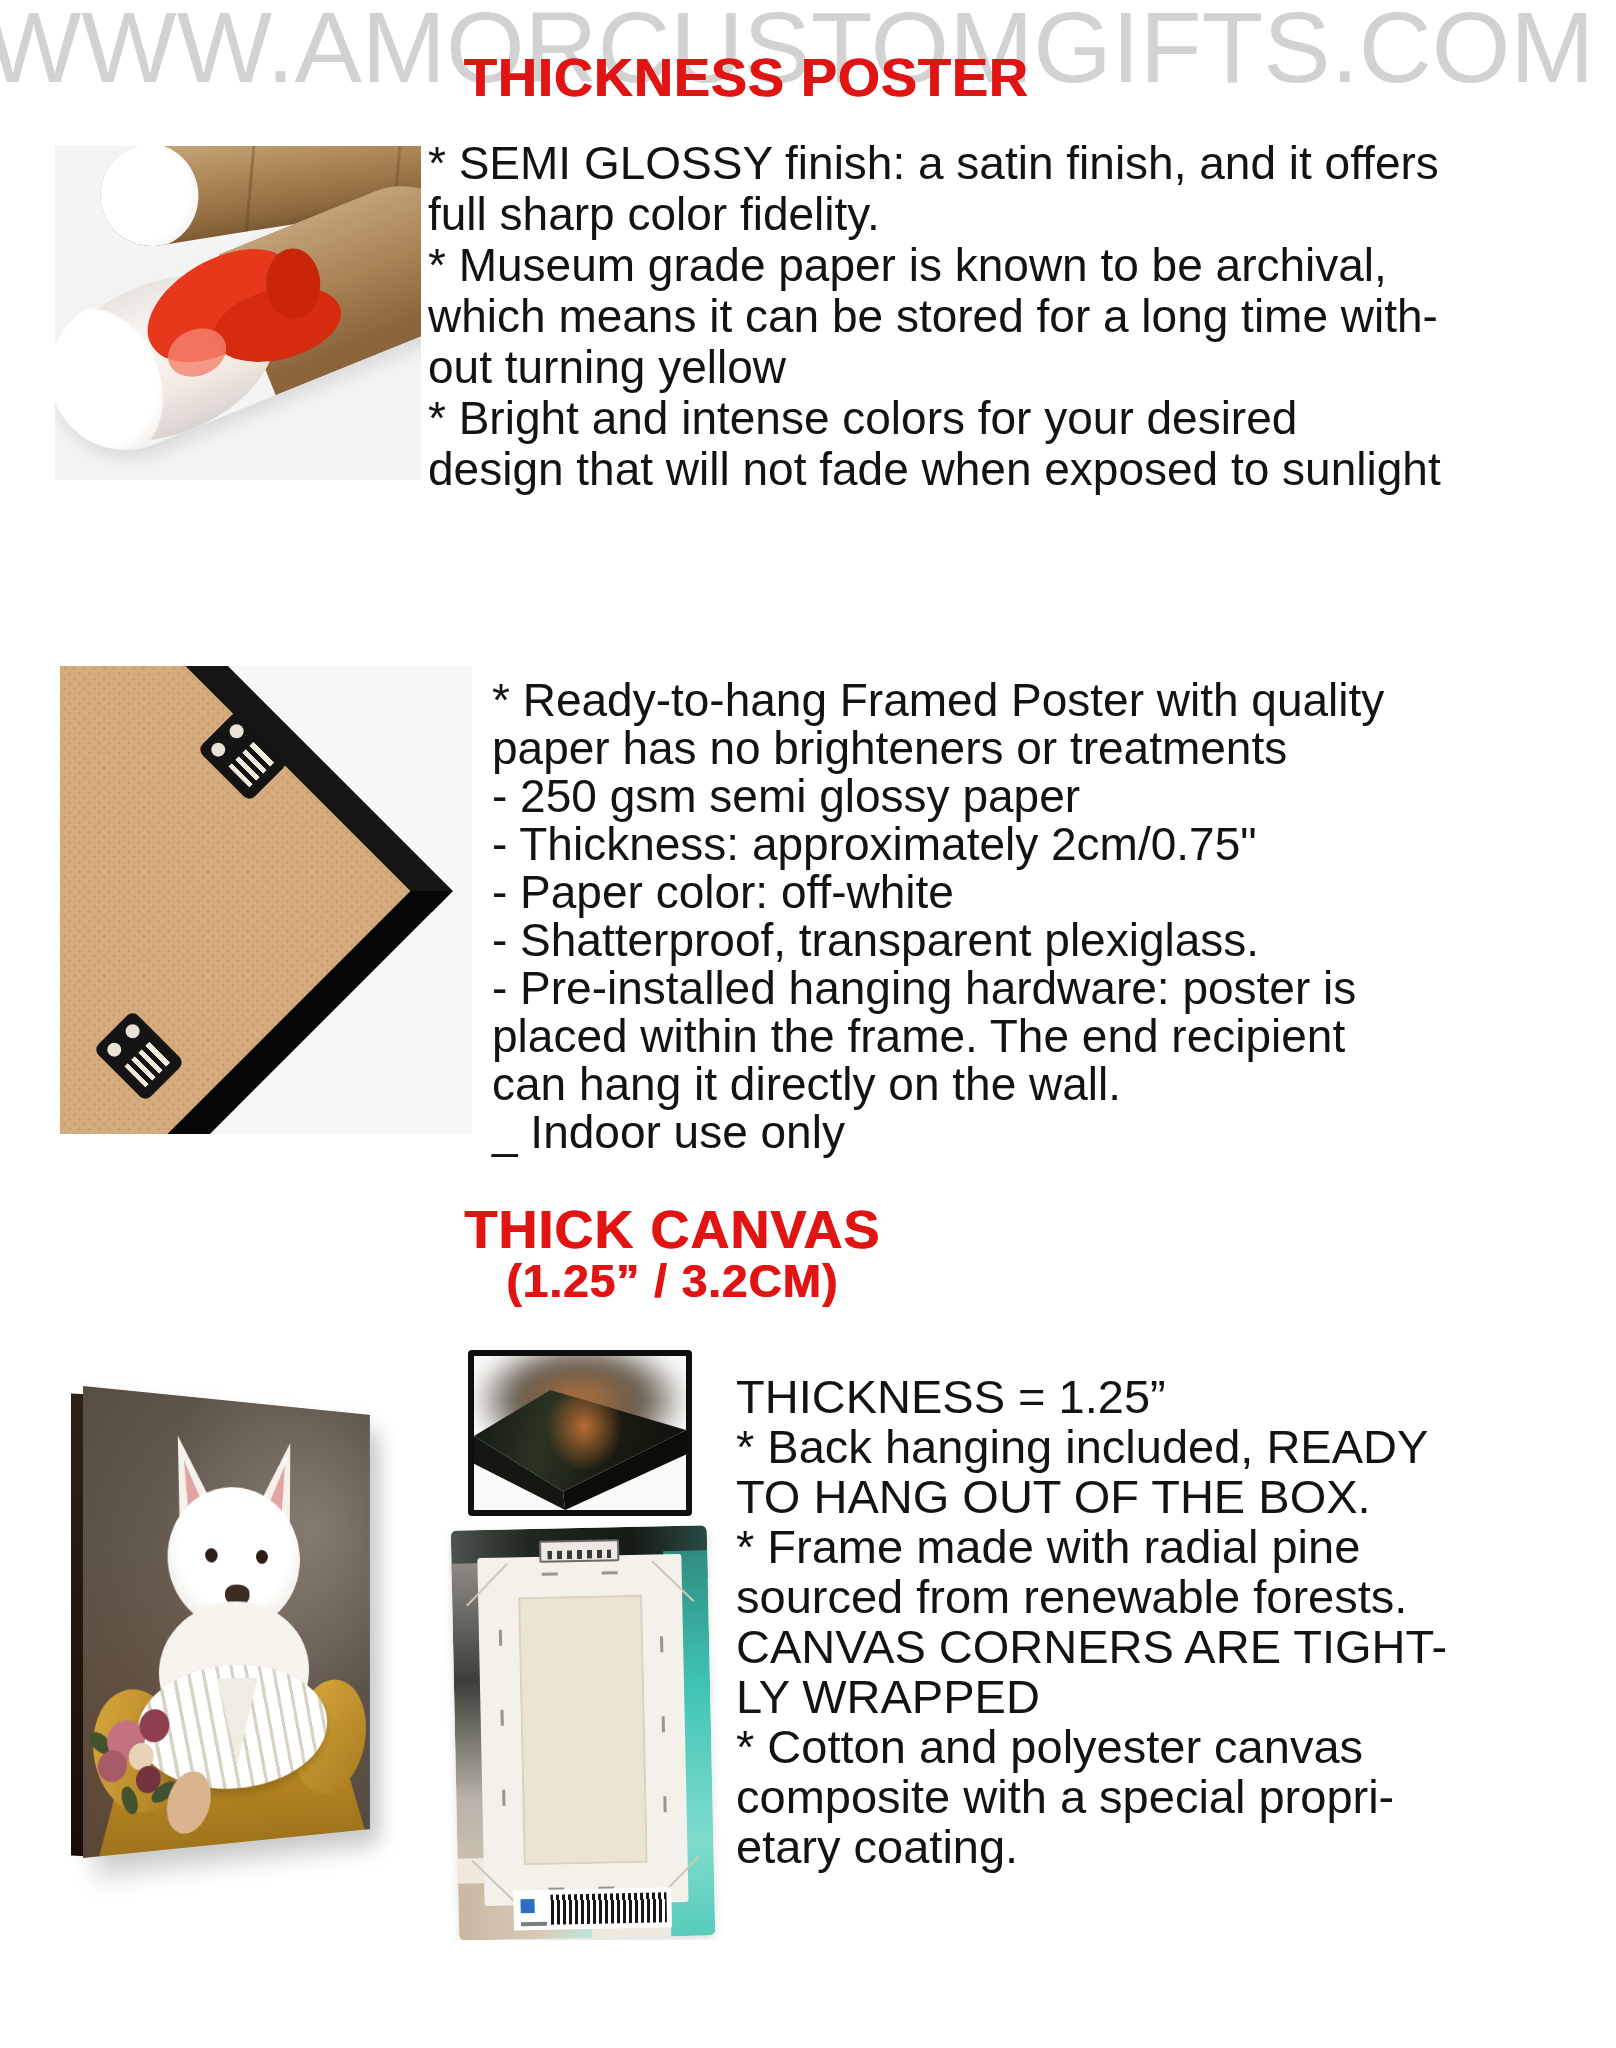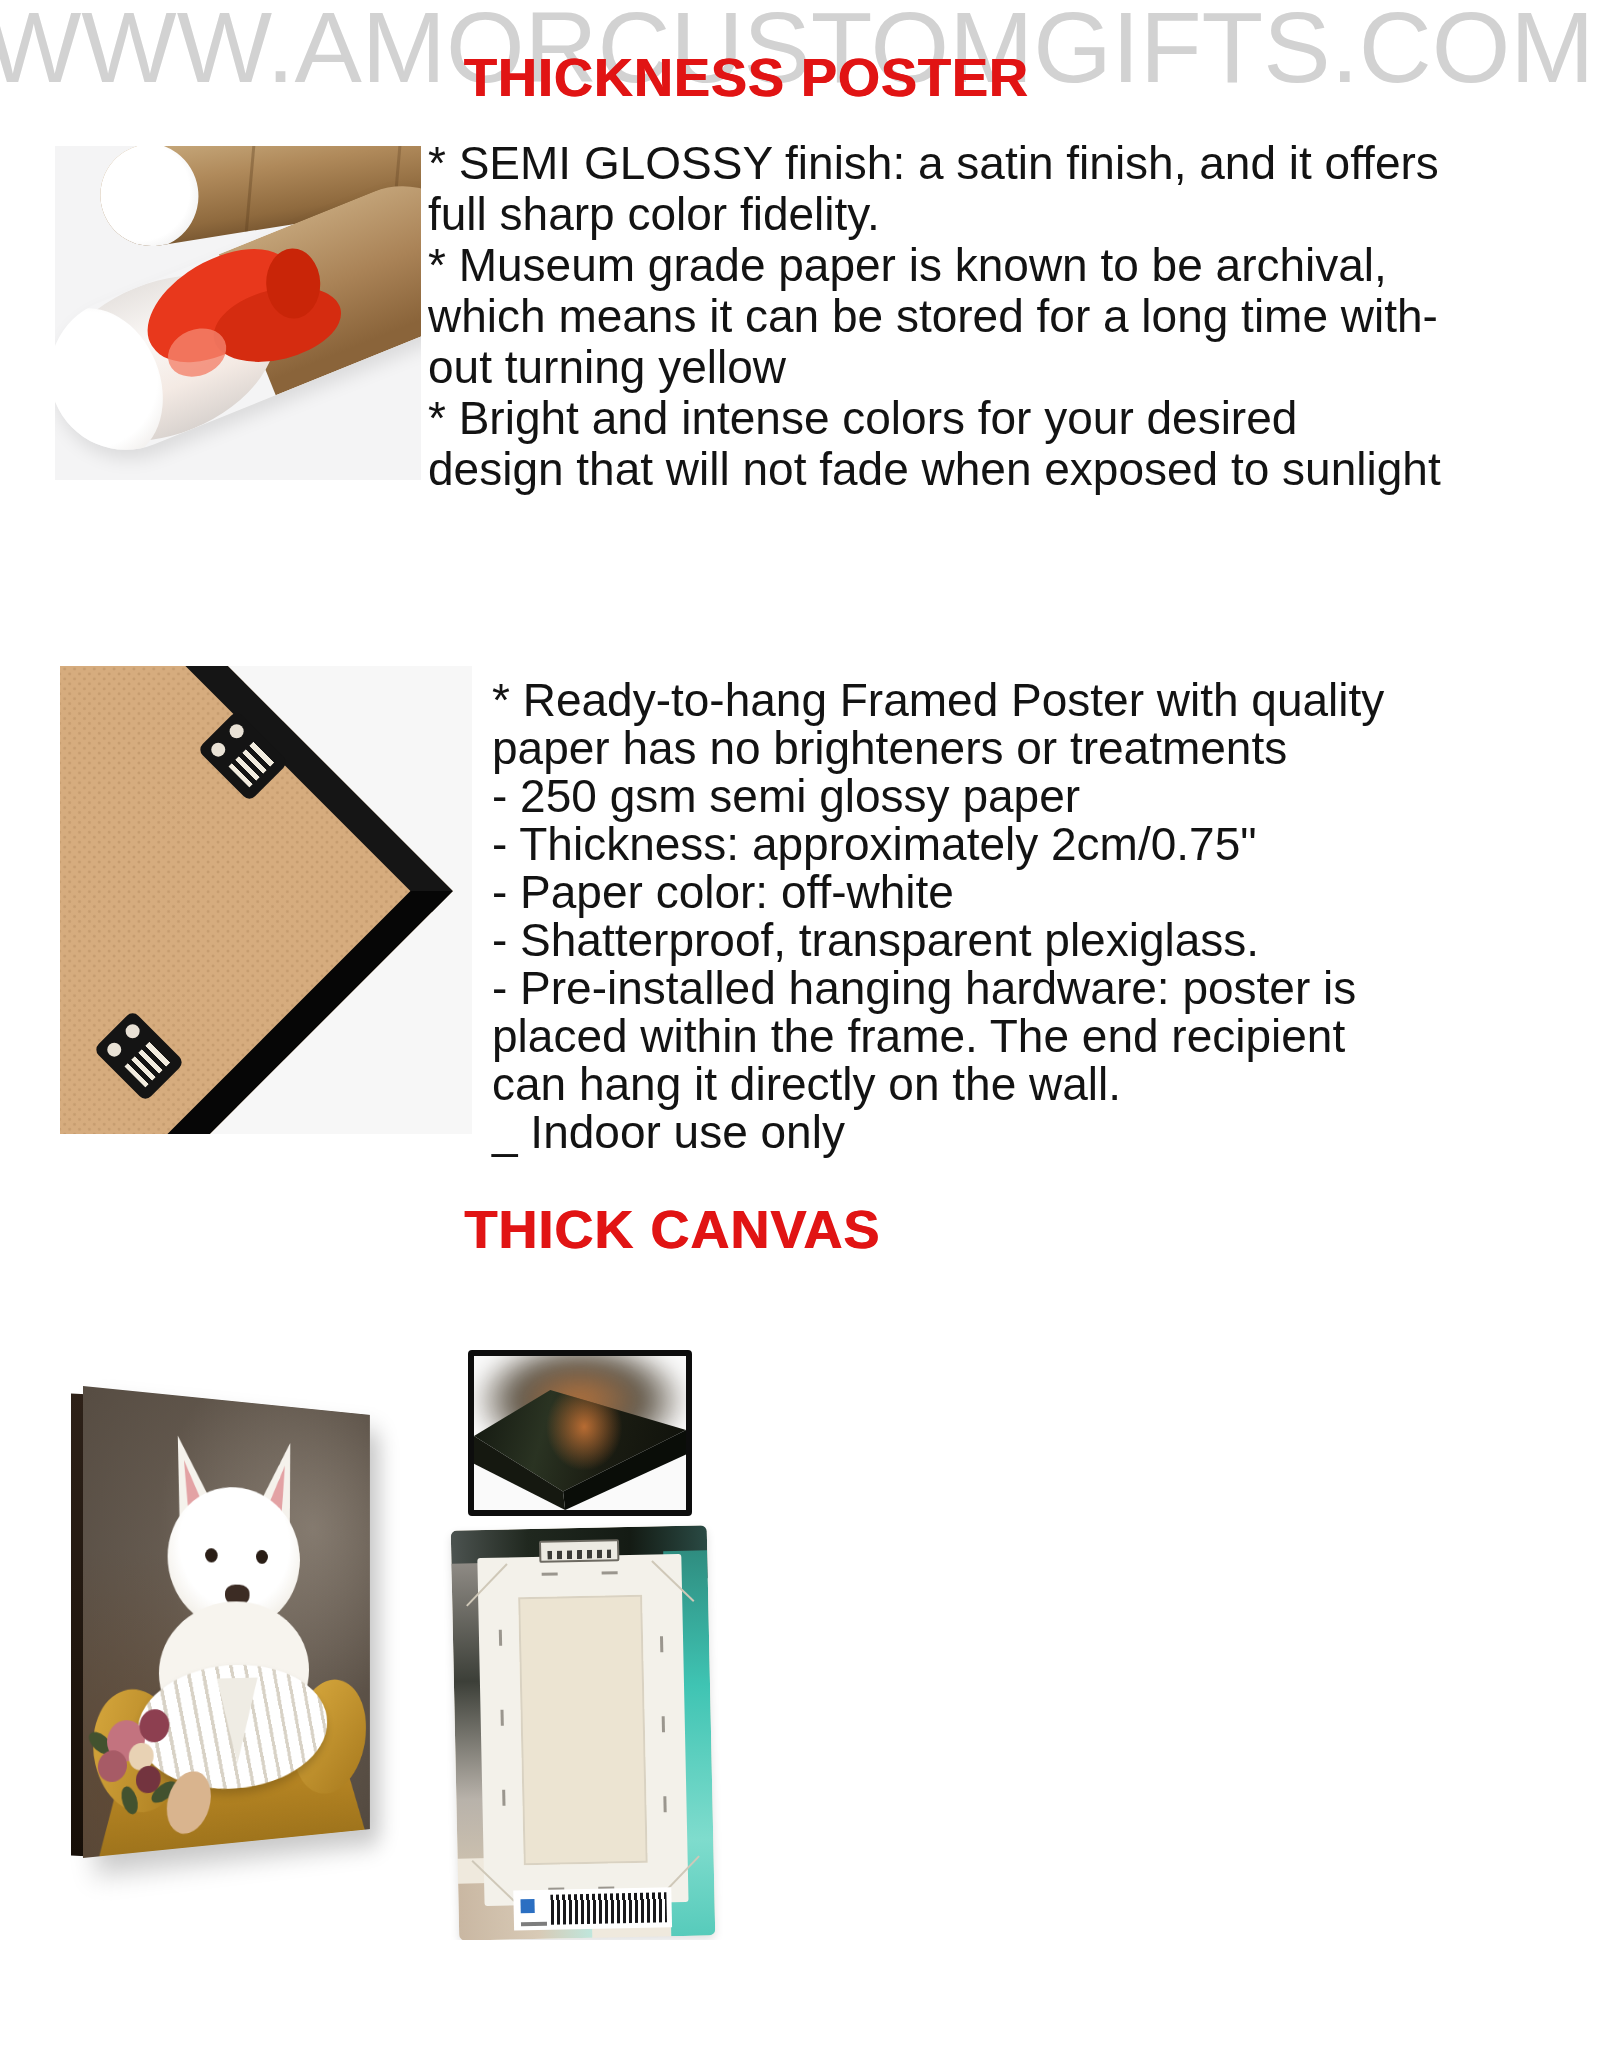--- a/index.html
+++ b/index.html
@@ -226,20 +226,21 @@
 - 250 gsm semi glossy paper
 - Thickness: approximately 2cm/0.75"
 - Paper color: off-white
 - Shatterproof, transparent plexiglass.
 - Pre-installed hanging hardware: poster is
 placed within the frame. The end recipient
 can hang it directly on the wall.
 _ Indoor use only</div>
 
   <div class="heading h3">THICK CANVAS</div>
+  <div class="heading h3sub">(1.25” / 3.2CM)</div>
 
   <div class="photo dogcanvas">
     <div class="canvas-side"></div>
     <div class="canvas-front">
       <div class="ear ear-l"></div>
       <div class="ear ear-r"></div>
       <div class="head"></div>
       <div class="eye eye-l"></div>
       <div class="eye eye-r"></div>
       <div class="nose"></div>
@@ -293,14 +294,24 @@
     <div class="staple sth s9"></div>
     <div class="staple sth s10"></div>
     <div class="bp-saw"></div>
     <div class="barcode">
       <span class="chip"></span>
       <span class="chiptxt"></span>
       <span class="bars"></span>
     </div>
   </div>
 
+  <div class="body-text t3">THICKNESS = 1.25”
+* Back hanging included, READY
+TO HANG OUT OF THE BOX.
+* Frame made with radial pine
+sourced from renewable forests.
+CANVAS CORNERS ARE TIGHT-
+LY WRAPPED
+* Cotton and polyester canvas
+composite with a special propri-
+etary coating.</div>
 
 </div>
 
 </body></html>

